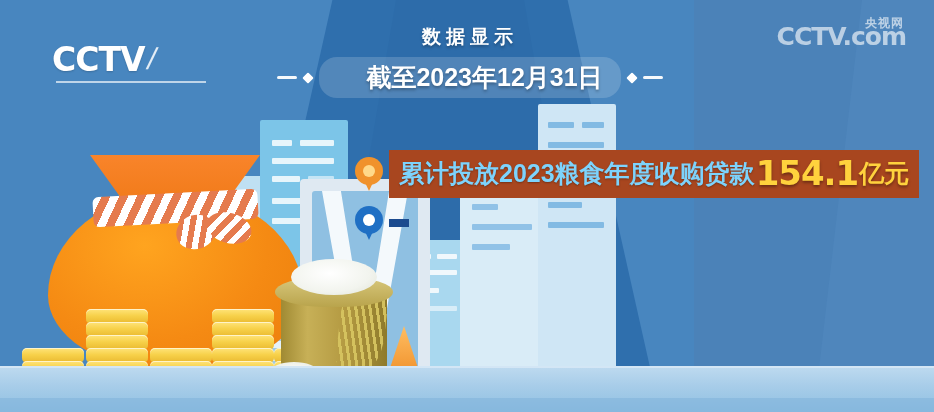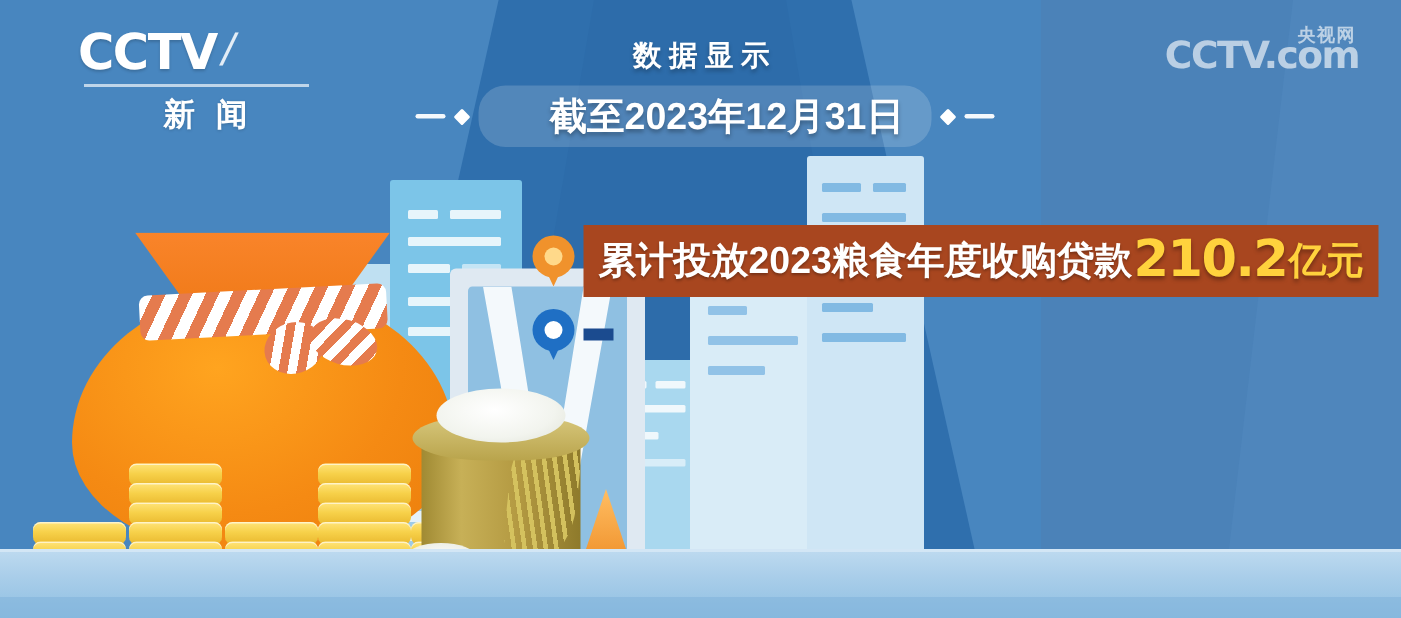--- a/index.html
+++ b/index.html
@@ -145,21 +145,21 @@
   .ground-shelf{
     position:absolute;left:0;bottom:22px;width:440px;height:20px;
     background:#9cc6e6;border-radius:0 6px 0 0;opacity:.9;
   }
   .ground-band{
     position:absolute;left:0;bottom:0;width:934px;height:14px;
     background:#7fb3da;opacity:.55;
   }
 
   
-  .logo{position:absolute;left:52px;top:14px;width:170px;height:68px;}
+  .logo{position:absolute;left:52px;top:39px;width:170px;height:68px;}
   .logo-row{display:flex;align-items:center;height:40px;}
   .logo-cctv{
     color:#ffffff;font-size:33px;font-weight:bold;letter-spacing:-1px;
     font-family:"DejaVu Sans","Liberation Sans",sans-serif;
     text-shadow:0 1px 2px rgba(0,0,0,.18);
   }
   .logo-slash{
     color:rgba(255,255,255,.85);font-size:30px;margin:0 4px 0 3px;
     transform:skewX(-12deg);
   }
@@ -242,21 +242,21 @@
   .pin-blue .pin-head,.pin-blue .pin-tail{background:#1f6fc4;}
   .pin-blue .pin-dot{background:#ffffff;}
 
   .bar{
     display:inline-flex;align-items:center;padding:3px 10px 5px 10px;
     white-space:nowrap;
   }
   .bar-red{background:#a8461f;}
   .bar-navy{background:#1b4b8f;}
   .bar-label{
-    color:#ffffff;font-size:25px;font-weight:bold;letter-spacing:0;
+    color:#7dd3fc;font-size:25px;font-weight:bold;letter-spacing:0;
     text-shadow:0 1px 2px rgba(0,0,0,.3);
   }
   .bar-value{
     color:#ffd23d;font-size:34px;font-weight:bold;letter-spacing:-1px;
     font-family:"DejaVu Sans","Liberation Sans",sans-serif;
     text-shadow:0 2px 3px rgba(0,0,0,.35);
     margin-left:1px;
   }
   .bar-unit{
     color:#ffd23d;font-size:25px;font-weight:bold;margin-left:1px;
@@ -392,21 +392,20 @@
   <div class="ground-top"></div>
   <div class="ground"></div>
   <div class="ground-band"></div>
 
   <div class="logo">
     <div class="logo-row">
       <span class="logo-cctv">CCTV</span>
       <span class="logo-slash">/</span>
     </div>
     <div class="logo-rule"></div>
-    <div class="logo-cn">新闻</div>
   </div>
 
   <div class="header">
     <div class="hdr-title">数据显示</div>
     <div class="hdr-pill-row">
       <span class="dash"></span>
       <span class="diamond"></span>
       <span class="hdr-pill">
         <span class="hdr-date">截至2023年12月31日</span>
       </span>
@@ -423,21 +422,21 @@
   <div class="info">
 
     <div class="row">
       <span class="pin pin-orange">
         <span class="pin-tail"></span>
           <span class="pin-head"></span>
           <span class="pin-dot"></span>
       </span>
       <span class="bar bar-red">
         <span class="bar-label">累计投放2023粮食年度收购贷款</span>
-        <span class="bar-value">210.2</span>
+        <span class="bar-value">154.1</span>
         <span class="bar-unit">亿元</span>
       </span>
     </div>
 
     <div class="row">
       <span class="pin pin-blue">
         <span class="pin-tail"></span>
           <span class="pin-head"></span>
           <span class="pin-dot"></span>
       </span>

